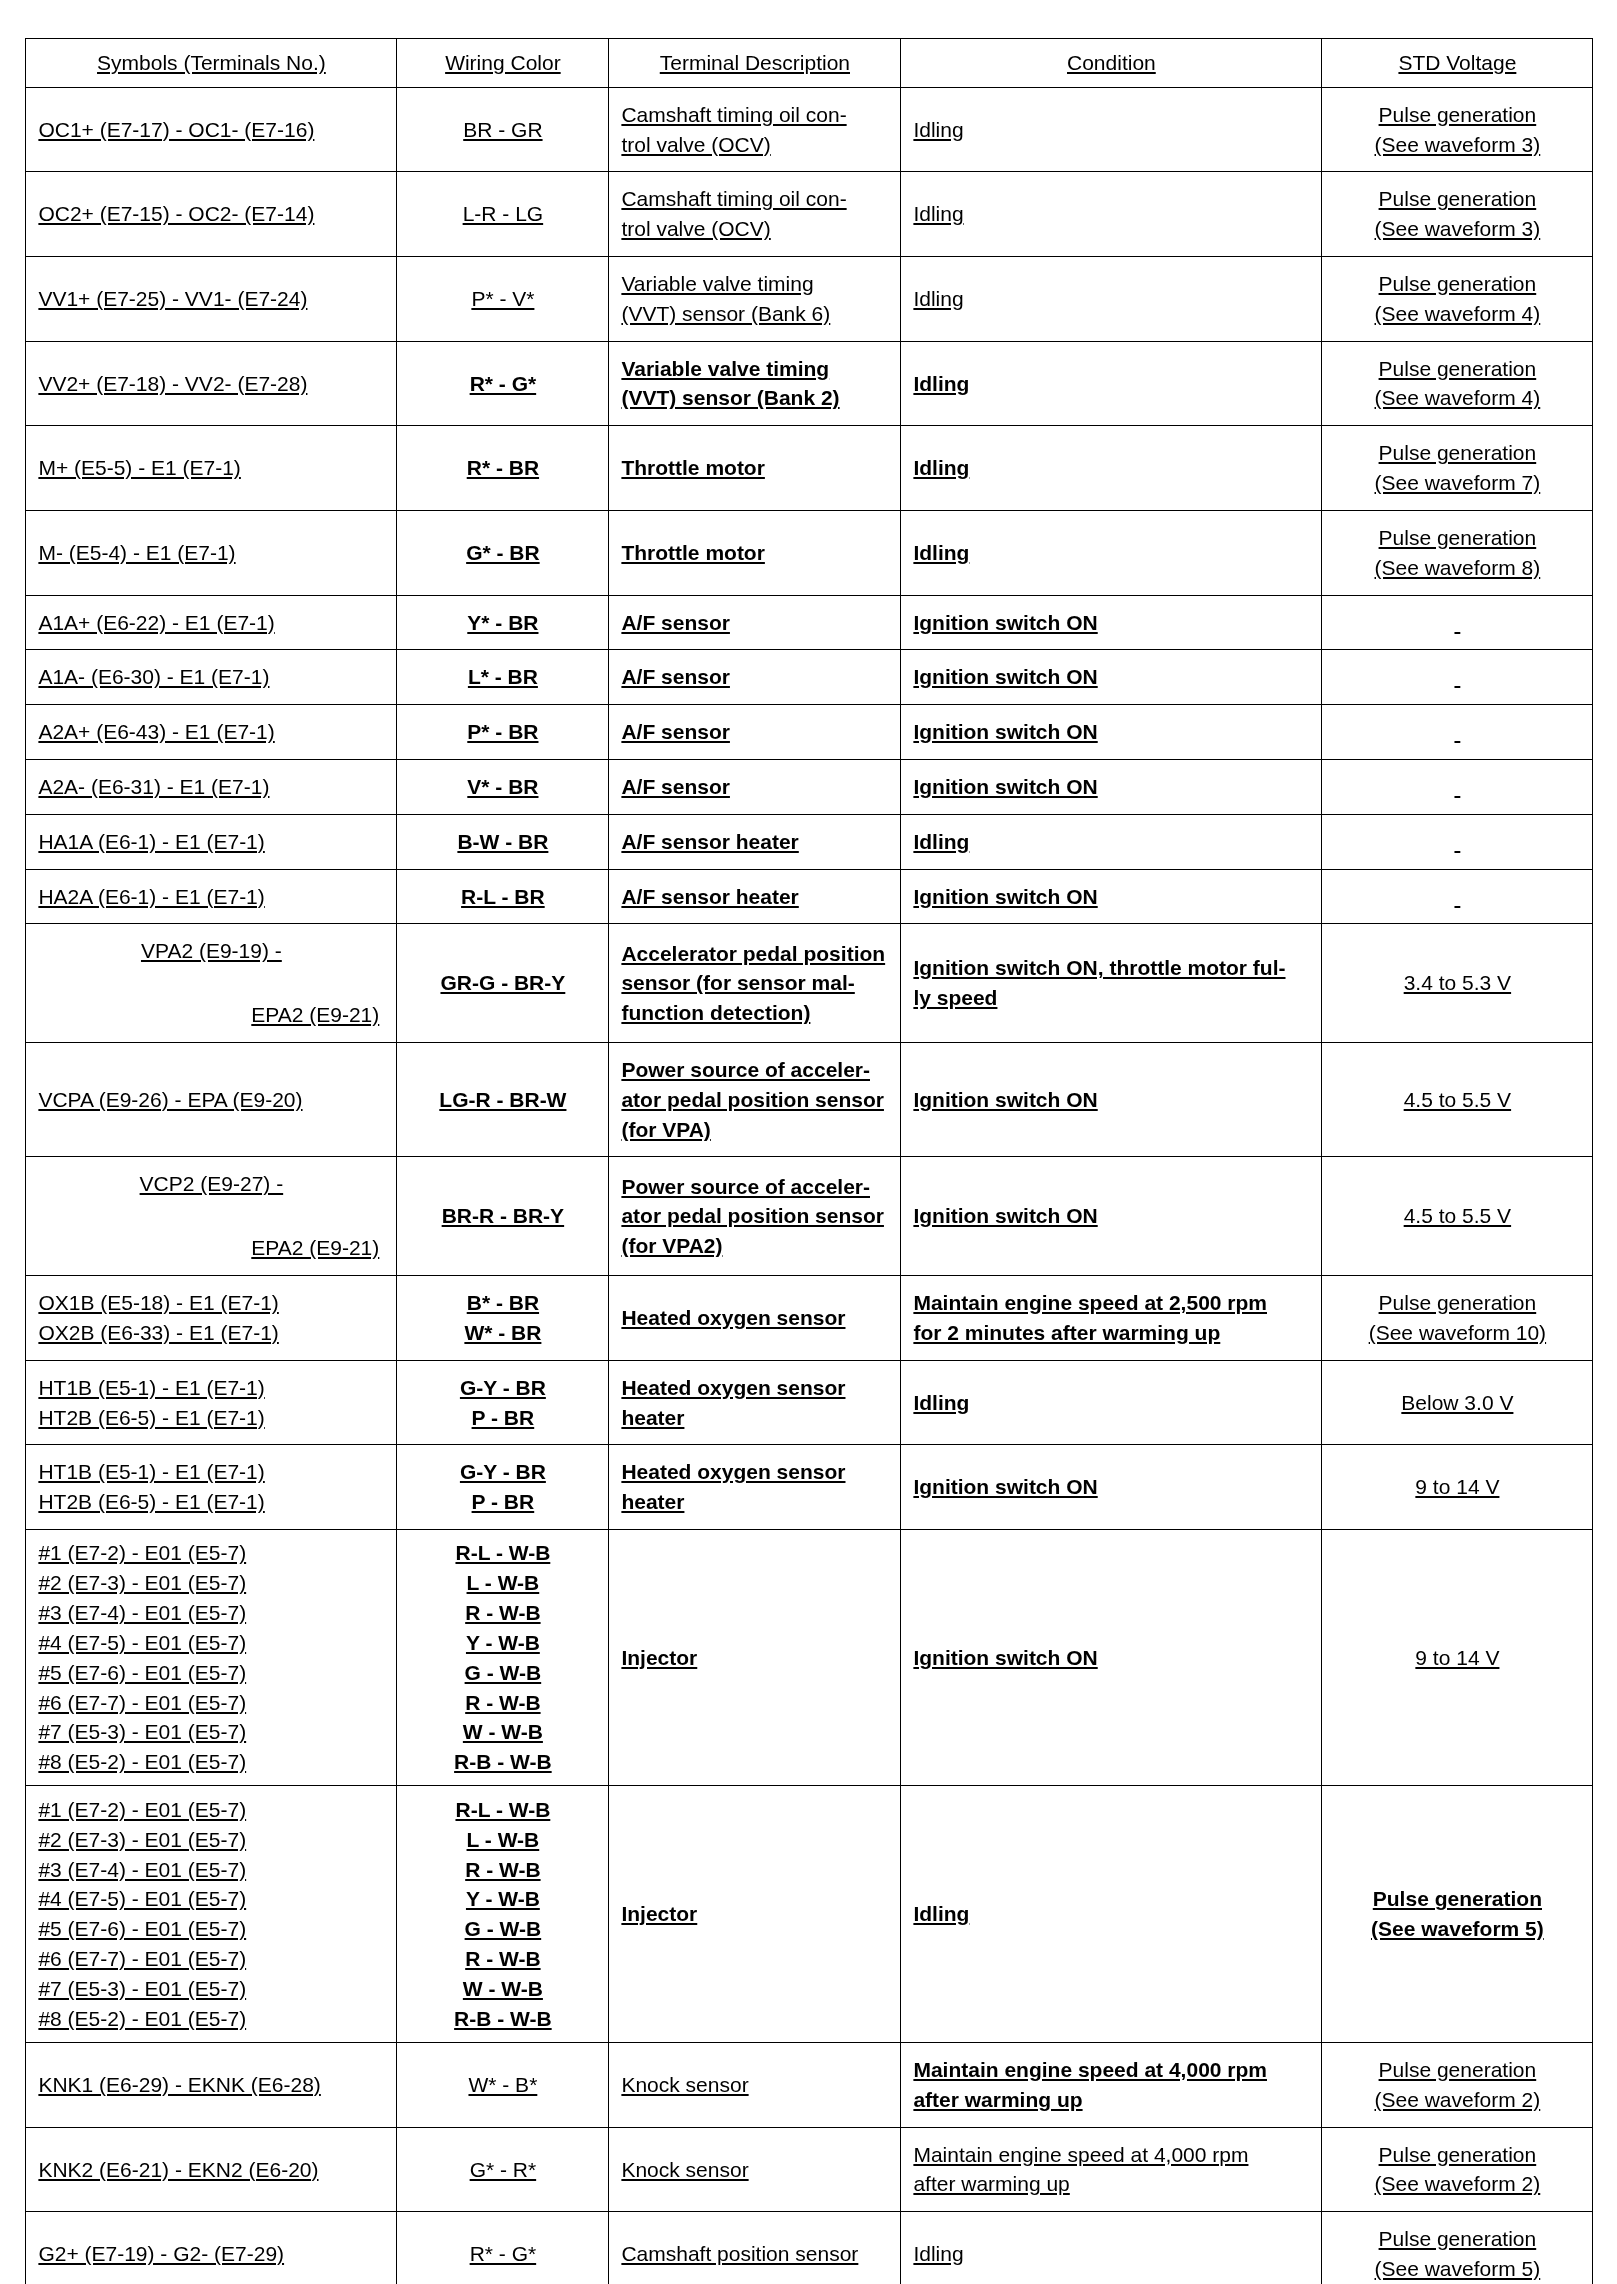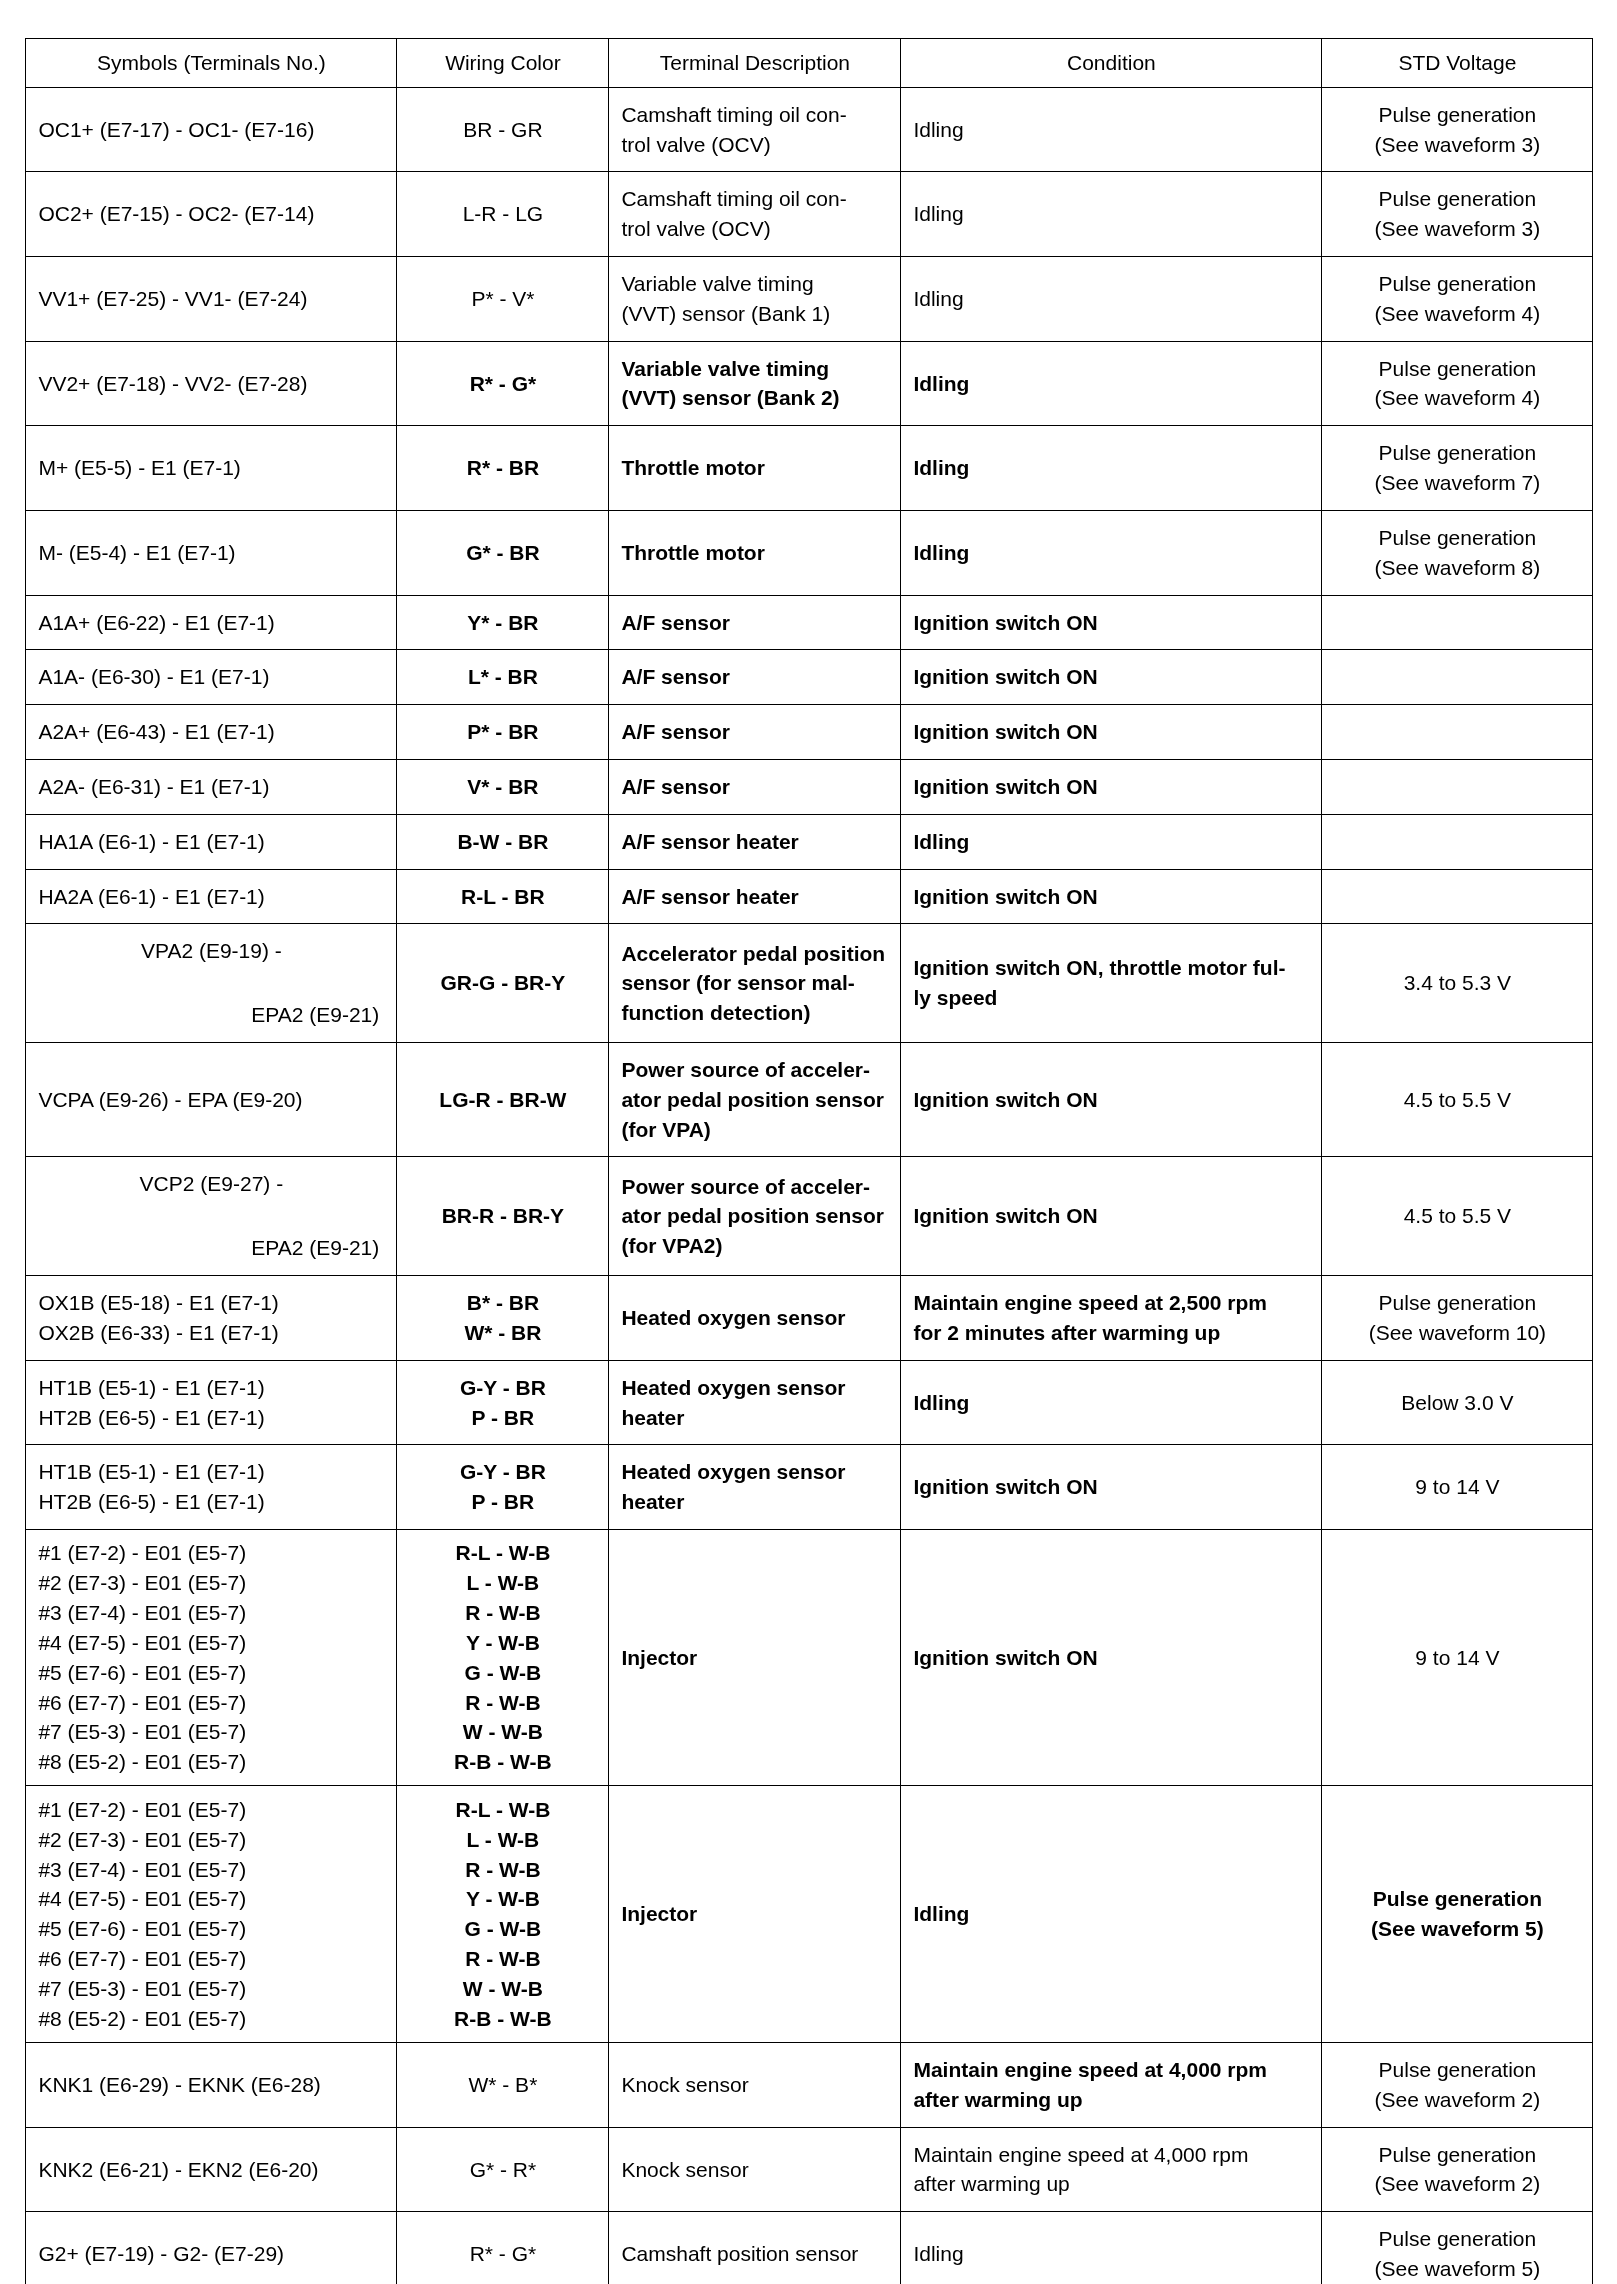--- a/index.html
+++ b/index.html
@@ -17,20 +17,21 @@
   }
 
   #page {
     position: absolute;
     left: 0;
     top: 0;
     width: 1618px;
     height: 1626px;
     box-sizing: border-box;
     padding: 38px 24px 0 25.4px;
+    text-decoration: underline;
   }
 
   table.term-table {
     border-collapse: collapse;
     table-layout: fixed;
     width: 1568px;
     margin: 0;
   }
 
   table.term-table col.c-symbols   { width: 371px; }
@@ -195,21 +196,21 @@
             <div class="cell center">
               <span class="stack center">
                 <span class="ln norm">P* - V*</span>
               </span>
             </div>
           </td>
           <td>
             <div class="cell left">
               <span class="stack left">
                 <span class="ln norm">Variable valve timing</span>
-                <span class="ln norm">(VVT) sensor (Bank 1)</span>
+                <span class="ln norm">(VVT) sensor (Bank 6)</span>
               </span>
             </div>
           </td>
           <td>
             <div class="cell left">
               <span class="stack left">
                 <span class="ln norm">Idling</span>
               </span>
             </div>
           </td>

